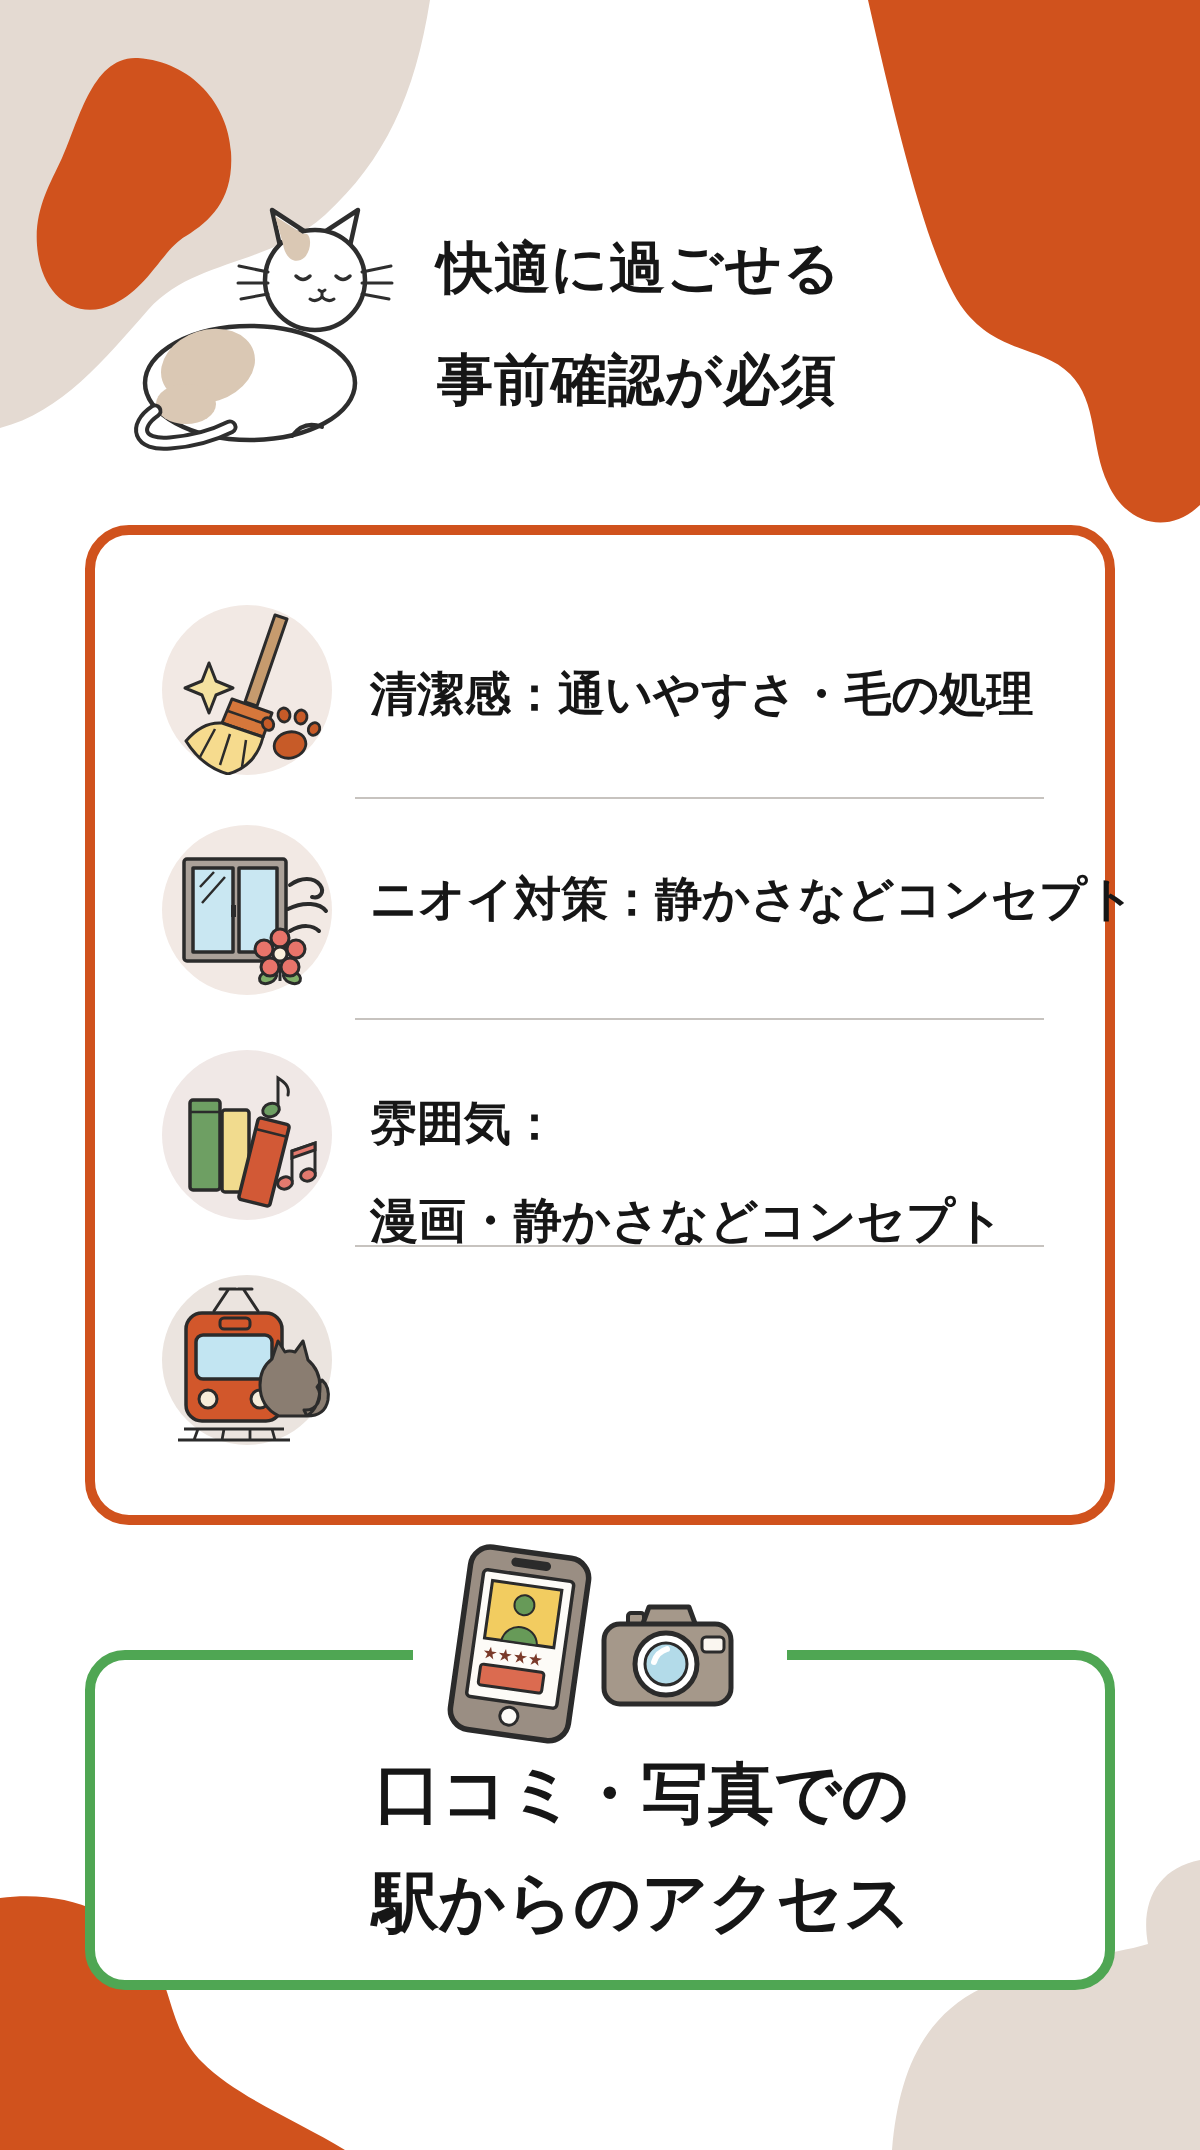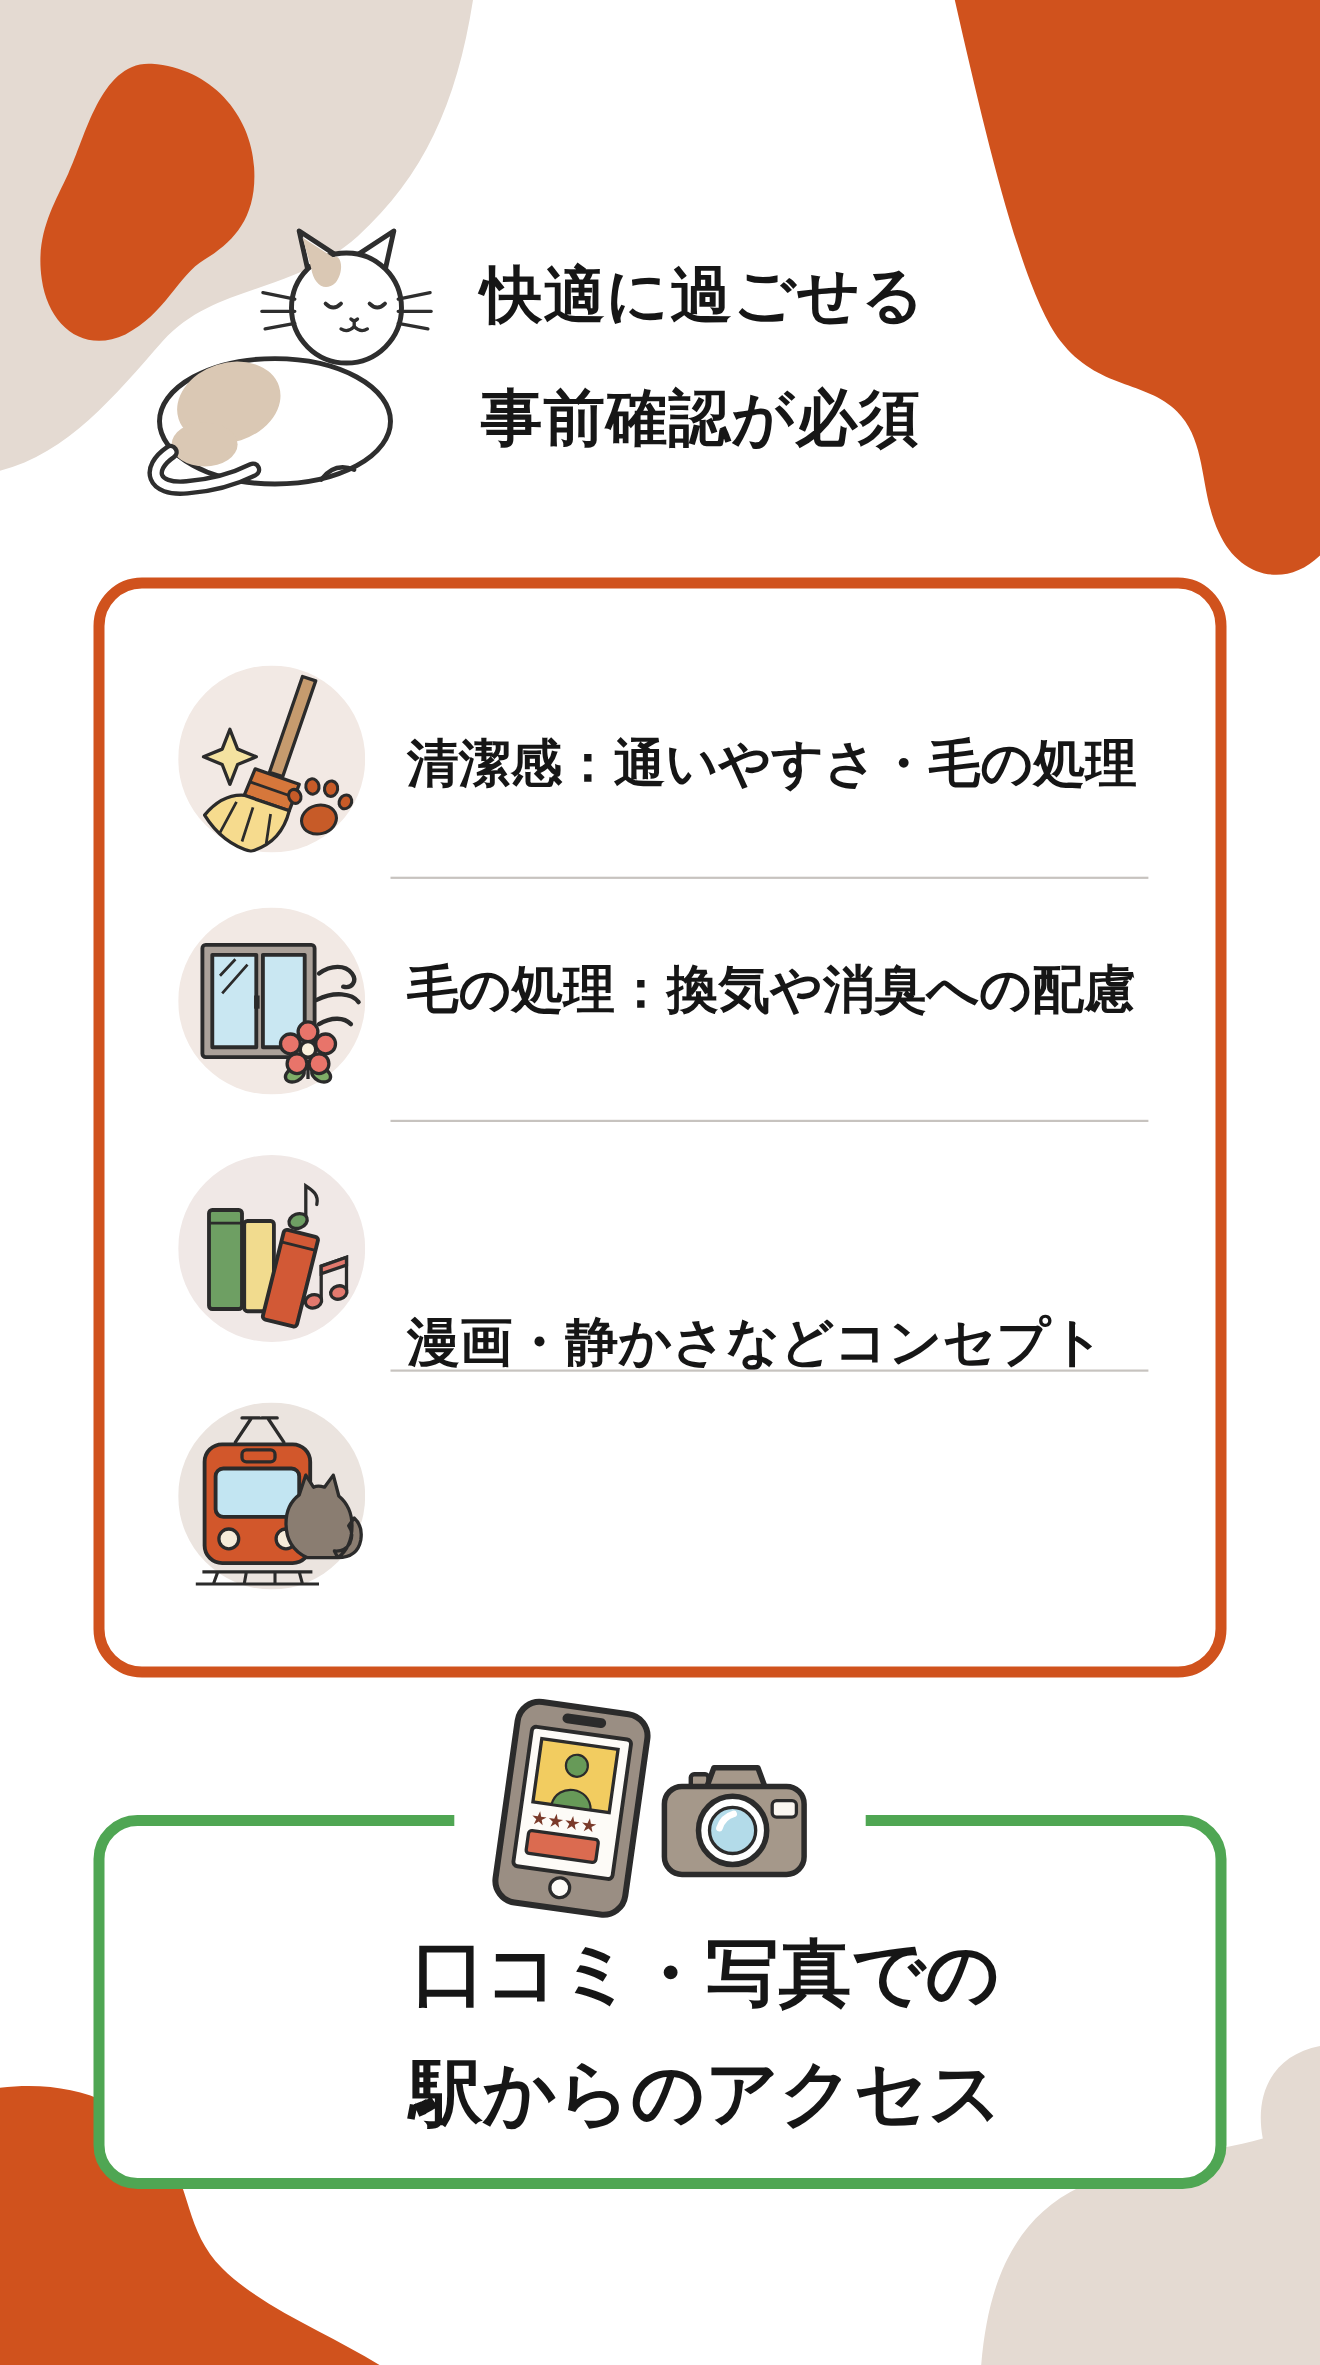--- a/index.html
+++ b/index.html
@@ -122,21 +122,21 @@
       <ellipse cx="106" cy="152" rx="9" ry="6" fill="#7fae68" transform="rotate(-25 106 152)"></ellipse>
       <ellipse cx="130" cy="152" rx="9" ry="6" fill="#7fae68" transform="rotate(25 130 152)"></ellipse>
       <circle cx="118" cy="113" r="9" fill="#e8746a"></circle>
       <circle cx="134" cy="124" r="9" fill="#e8746a"></circle>
       <circle cx="128" cy="142" r="9" fill="#e8746a"></circle>
       <circle cx="108" cy="142" r="9" fill="#e8746a"></circle>
       <circle cx="102" cy="124" r="9" fill="#e8746a"></circle>
       <circle cx="118" cy="129" r="7" fill="#faf0dc"></circle>
     </g>
   </svg>
-  <div class="abs layer2 row-text" style="top:870px">毛の処理：換気や消臭への配慮</div>
+  <div class="abs layer2 row-text" style="top:870px">ニオイ対策：静かさなどコンセプト</div>
   <div class="abs layer2 divider" style="top:1018px"></div>
 
   <svg class="abs layer2 row-icon" style="top:1050px" viewBox="0 0 170 170">
     <circle cx="85" cy="85" r="85" fill="#f0e8e6"></circle>
     <g stroke="#2b2b2b" stroke-width="3.5" stroke-linejoin="round">
       <rect x="28" y="50" width="30" height="90" rx="3" fill="#6e9f63"></rect>
       <path d="M28,62 h30" fill="none" stroke-width="2.5"></path>
       <rect x="60" y="60" width="27" height="82" rx="3" fill="#f1db8e"></rect>
       <g transform="rotate(14 102 112)">
         <rect x="86" y="70" width="32" height="84" rx="3" fill="#d25936"></rect>
@@ -145,20 +145,21 @@
     </g>
     <g stroke="#2b2b2b" stroke-width="3" stroke-linecap="round">
       <path d="M116,58 V28 C122,32 128,36 126,45" fill="none"></path>
       <ellipse cx="109" cy="60" rx="8.5" ry="6.5" fill="#6e9f63" transform="rotate(-20 109 60)"></ellipse>
       <path d="M130,131 V101 L153,93 V123" fill="none"></path>
       <path d="M130,101 L153,93 L153,100 L130,108 Z" fill="#e2796e"></path>
       <ellipse cx="123" cy="133" rx="7.5" ry="6" fill="#e2796e" transform="rotate(-15 123 133)"></ellipse>
       <ellipse cx="146" cy="125" rx="7.5" ry="6" fill="#e2796e" transform="rotate(-15 146 125)"></ellipse>
     </g>
   </svg>
+  <div class="abs layer2 row-text" style="top:1094px">雰囲気：</div>
   <div class="abs layer2 row-text" style="top:1192px;font-size:48px">漫画・静かさなどコンセプト</div>
   <div class="abs layer2 divider" style="top:1245px"></div>
 
   <svg class="abs layer2 row-icon" style="top:1275px" viewBox="0 0 170 170">
     <circle cx="85" cy="85" r="85" fill="#ebe4df"></circle>
     <g stroke="#2b2b2b" stroke-width="3" stroke-linecap="round">
       <path d="M52,36 L66,15 M58,14 H74 M96,36 L82,15 M76,14 H90" fill="none"></path>
     </g>
     <g stroke="#2b2b2b" stroke-width="3.5" stroke-linejoin="round">
       <rect x="24" y="38" width="96" height="108" rx="16" fill="#d2572b"></rect>

